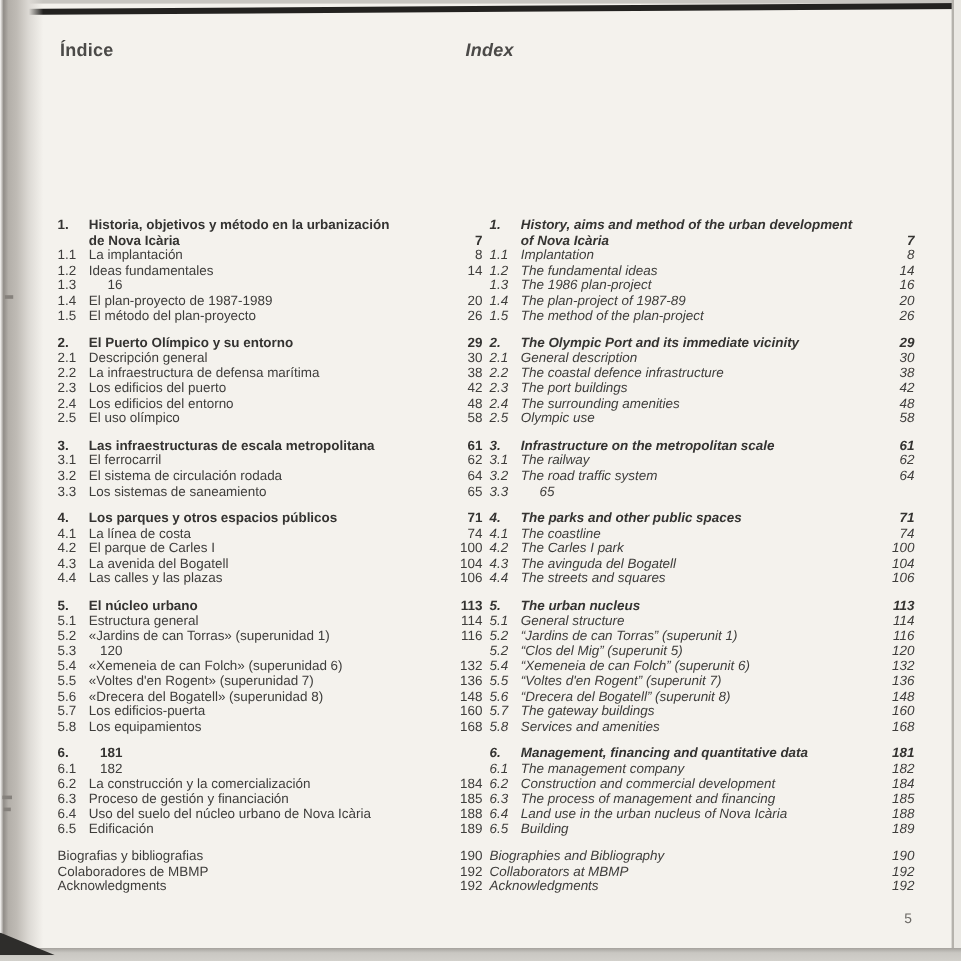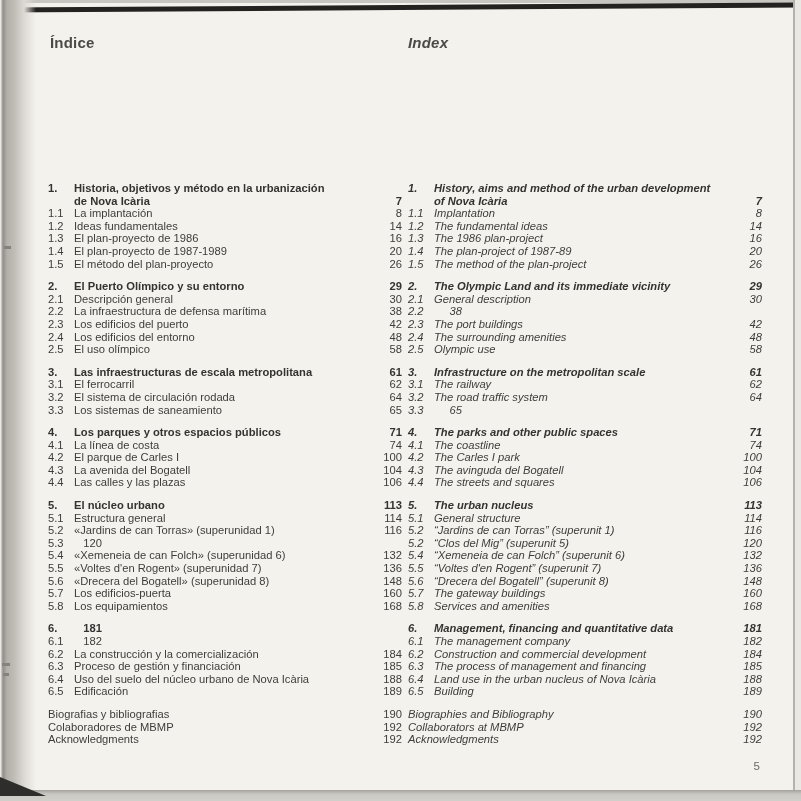--- a/index.html
+++ b/index.html
@@ -23,21 +23,21 @@
   .corner-wedge { position:absolute; left:0; bottom:5px; width:46px; height:19px; background:#2e2d2b;
     clip-path:polygon(0 0, 100% 100%, 0 100%); }
   .speck { position:absolute; background:#85817c; }
   .speck1 { left:4px; top:246px; width:7px; height:3px; }
   .speck2 { left:2px; top:663px; width:8px; height:3px; }
   .speck3 { left:3px; top:673px; width:6px; height:3px; }
 
   
   .heading { position:absolute; top:34px; font-size:15px; font-weight:700; color:#4b4a48; letter-spacing:0.2px; }
   .heading-left { left:50px; }
-  .heading-right { left:408px; }
+  .heading-right { left:388px; }
   .italic { font-style:italic; }
 
   
   .toc { position:absolute; top:182px; font-size:11.2px; line-height:12.6px; }
   .toc-left { left:48px; width:354px; }
   .toc-right { left:408px; width:354px; }
   .sec + .sec { margin-top:10px; }
   .row { display:flex; }
   .row.b { font-weight:700; color:#343331; }
   .n { display:inline-block; width:26px; flex:0 0 26px; }
@@ -67,21 +67,20 @@
           <span class="t">La implantación</span>
           <span class="p">8</span>
         </div>
         <div class="row">
           <span class="n">1.2</span>
           <span class="t">Ideas fundamentales</span>
           <span class="p">14</span>
         </div>
         <div class="row">
           <span class="n">1.3</span>
-          <span class="t">El plan-proyecto de 1986</span>
           <span class="p">16</span>
         </div>
         <div class="row">
           <span class="n">1.4</span>
           <span class="t">El plan-proyecto de 1987-1989</span>
           <span class="p">20</span>
         </div>
         <div class="row">
           <span class="n">1.5</span>
           <span class="t">El método del plan-proyecto</span>
@@ -290,30 +289,31 @@
         </div>
         <div class="row">
           <span class="n">1.5</span>
           <span class="t">The method of the plan-project</span>
           <span class="p">26</span>
         </div>
       </div>
       <div class="sec">
         <div class="row b">
           <span class="n">2.</span>
-          <span class="t">The Olympic Land and its immediate vicinity</span>
+          <span class="t">The Olympic Port and its immediate vicinity</span>
           <span class="p">29</span>
         </div>
         <div class="row">
           <span class="n">2.1</span>
           <span class="t">General description</span>
           <span class="p">30</span>
         </div>
         <div class="row">
           <span class="n">2.2</span>
+          <span class="t">The coastal defence infrastructure</span>
           <span class="p">38</span>
         </div>
         <div class="row">
           <span class="n">2.3</span>
           <span class="t">The port buildings</span>
           <span class="p">42</span>
         </div>
         <div class="row">
           <span class="n">2.4</span>
           <span class="t">The surrounding amenities</span>

